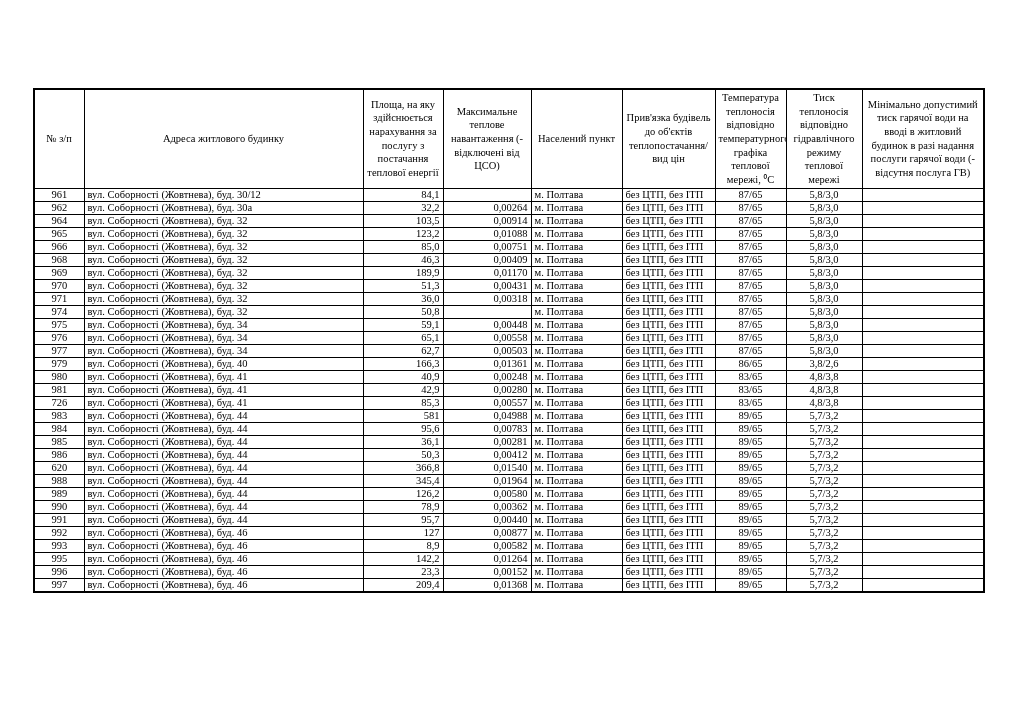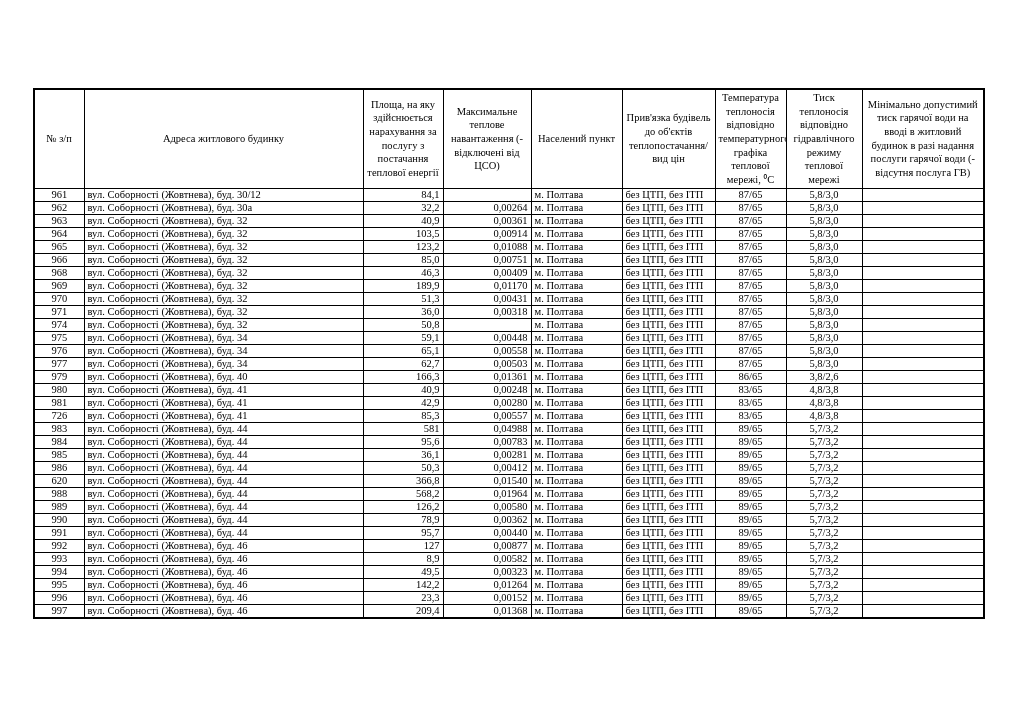--- a/index.html
+++ b/index.html
@@ -95,31 +95,20 @@
           <td class="c-left">вул. Соборності (Жовтнева), буд. 30а</td>
           <td class="c-right">32,2</td>
           <td class="c-right">0,00264</td>
           <td class="c-left">м. Полтава</td>
           <td class="c-left">без ЦТП, без ІТП</td>
           <td class="c-center">87/65</td>
           <td class="c-center">5,8/3,0</td>
           <td class="c-center"></td>
         </tr>
         <tr>
-          <td class="c-center">963</td>
-          <td class="c-left">вул. Соборності (Жовтнева), буд. 32</td>
-          <td class="c-right">40,9</td>
-          <td class="c-right">0,00361</td>
-          <td class="c-left">м. Полтава</td>
-          <td class="c-left">без ЦТП, без ІТП</td>
-          <td class="c-center">87/65</td>
-          <td class="c-center">5,8/3,0</td>
-          <td class="c-center"></td>
-        </tr>
-        <tr>
           <td class="c-center">964</td>
           <td class="c-left">вул. Соборності (Жовтнева), буд. 32</td>
           <td class="c-right">103,5</td>
           <td class="c-right">0,00914</td>
           <td class="c-left">м. Полтава</td>
           <td class="c-left">без ЦТП, без ІТП</td>
           <td class="c-center">87/65</td>
           <td class="c-center">5,8/3,0</td>
           <td class="c-center"></td>
         </tr>
@@ -328,21 +317,21 @@
           <td class="c-right">0,01540</td>
           <td class="c-left">м. Полтава</td>
           <td class="c-left">без ЦТП, без ІТП</td>
           <td class="c-center">89/65</td>
           <td class="c-center">5,7/3,2</td>
           <td class="c-center"></td>
         </tr>
         <tr>
           <td class="c-center">988</td>
           <td class="c-left">вул. Соборності (Жовтнева), буд. 44</td>
-          <td class="c-right">568,2</td>
+          <td class="c-right">345,4</td>
           <td class="c-right">0,01964</td>
           <td class="c-left">м. Полтава</td>
           <td class="c-left">без ЦТП, без ІТП</td>
           <td class="c-center">89/65</td>
           <td class="c-center">5,7/3,2</td>
           <td class="c-center"></td>
         </tr>
         <tr>
           <td class="c-center">989</td>
           <td class="c-left">вул. Соборності (Жовтнева), буд. 44</td>
@@ -385,31 +374,20 @@
           <td class="c-left">без ЦТП, без ІТП</td>
           <td class="c-center">89/65</td>
           <td class="c-center">5,7/3,2</td>
           <td class="c-center"></td>
         </tr>
         <tr>
           <td class="c-center">993</td>
           <td class="c-left">вул. Соборності (Жовтнева), буд. 46</td>
           <td class="c-right">8,9</td>
           <td class="c-right">0,00582</td>
-          <td class="c-left">м. Полтава</td>
-          <td class="c-left">без ЦТП, без ІТП</td>
-          <td class="c-center">89/65</td>
-          <td class="c-center">5,7/3,2</td>
-          <td class="c-center"></td>
-        </tr>
-        <tr>
-          <td class="c-center">994</td>
-          <td class="c-left">вул. Соборності (Жовтнева), буд. 46</td>
-          <td class="c-right">49,5</td>
-          <td class="c-right">0,00323</td>
           <td class="c-left">м. Полтава</td>
           <td class="c-left">без ЦТП, без ІТП</td>
           <td class="c-center">89/65</td>
           <td class="c-center">5,7/3,2</td>
           <td class="c-center"></td>
         </tr>
         <tr>
           <td class="c-center">995</td>
           <td class="c-left">вул. Соборності (Жовтнева), буд. 46</td>
           <td class="c-right">142,2</td>

